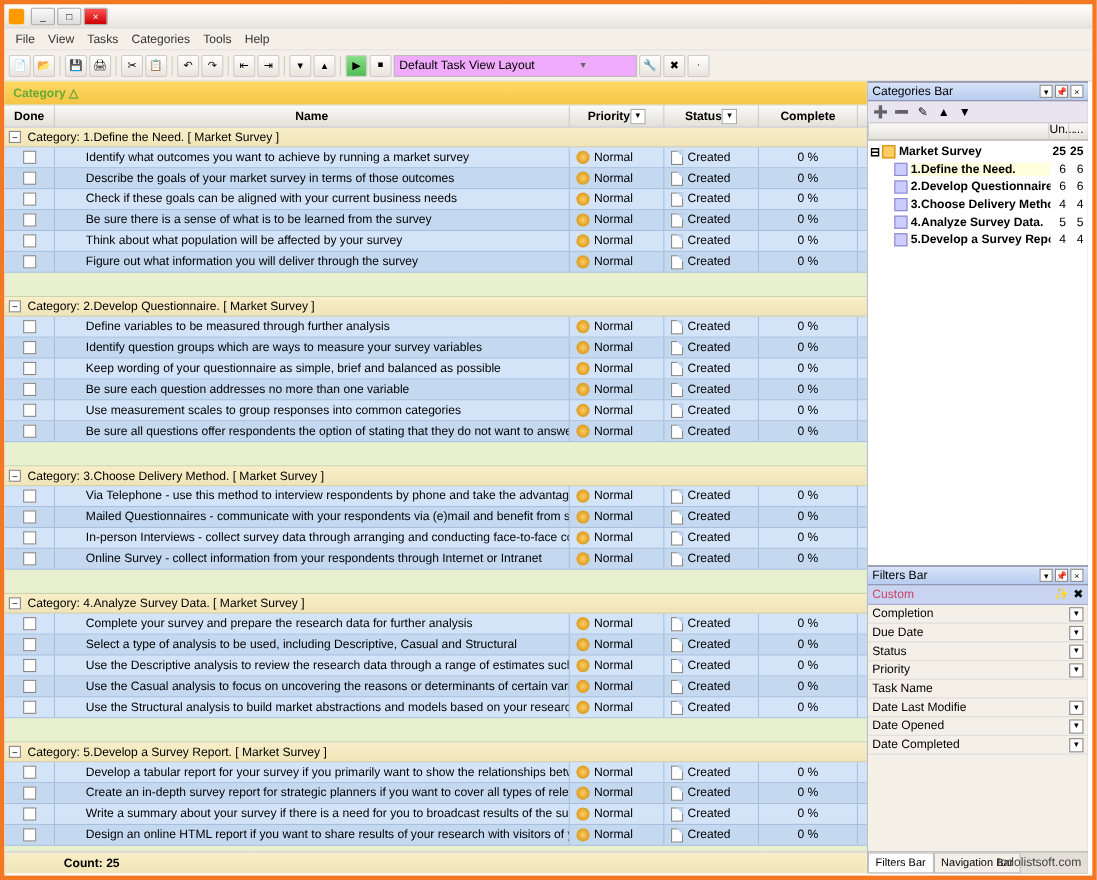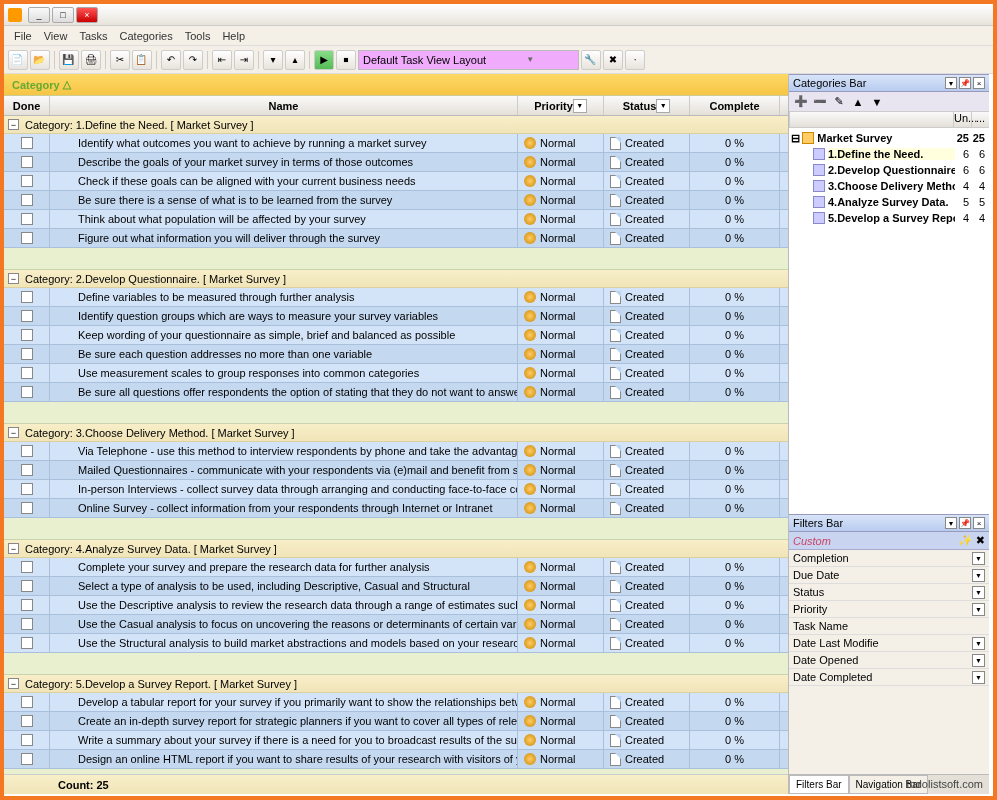--- a/index.html
+++ b/index.html
@@ -66,21 +66,21 @@
 .tree-row { display: flex; align-items: center; height: 16px; font-size: 10px; cursor: pointer; }
 .tree-row.root { font-weight: bold; }
 .tree-row .ti { width: 12px; height: 12px; margin-right: 3px; }
 .tree-row .ti.folder { background: #fc6; border: 1px solid #c80; }
 .tree-row .ti.note { background: #ccf; border: 1px solid #88c; }
 .tree-row .txt { flex: 1; white-space: nowrap; overflow: hidden; }
 .tree-row .n1, .tree-row .n2 { width: 16px; text-align: right; padding-right: 2px; }
 .tree-row.sel .txt { background: #ffd; }
 .filters-panel { height: 260px; display: flex; flex-direction: column; }
 .filt-custom { background: #c8d4f0; height: 18px; display: flex; align-items: center; padding: 0 4px; border-bottom: 1px solid #aac; }
-.filt-custom span:first-child { color: #c46; font-style: italic; }
+.filt-custom span:first-child { color: #c46; }
 .filt-body { background: #f4f0e8; flex: 1; }
 .filt-row { height: 17px; display: flex; align-items: center; justify-content: space-between; padding: 0 4px; border-bottom: 1px solid #ddd; }
 .filt-row .fdd { width: 13px; height: 13px; background: #fff; border: 1px solid #888; display: flex; align-items: center; justify-content: center; font-size: 7px; cursor: pointer; }
 .side-tabs { height: 20px; display: flex; background: #e4e0d8; border-top: 1px solid #bbb; }
 .stab { padding: 3px 6px; border: 1px solid #bbb; background: #f4f0e8; font-size: 10px; cursor: pointer; }
 .stab.active { background: #fff; }
 .watermark { position: absolute; bottom: 6px; right: 10px; color: #444; font-size: 11px; }
 </style>
 </head>
 <body>

